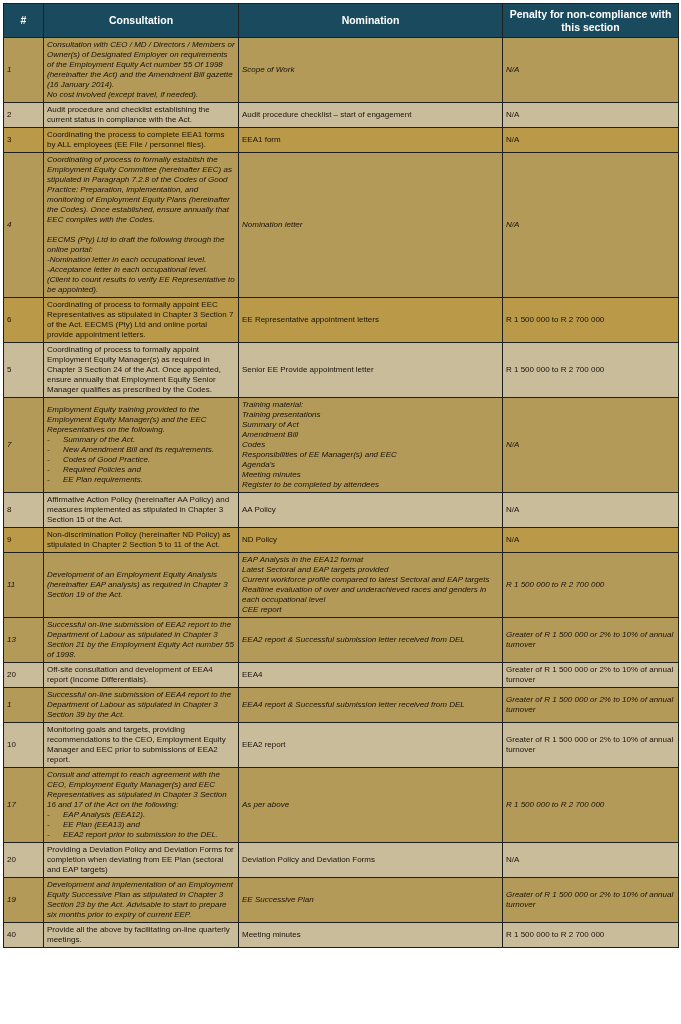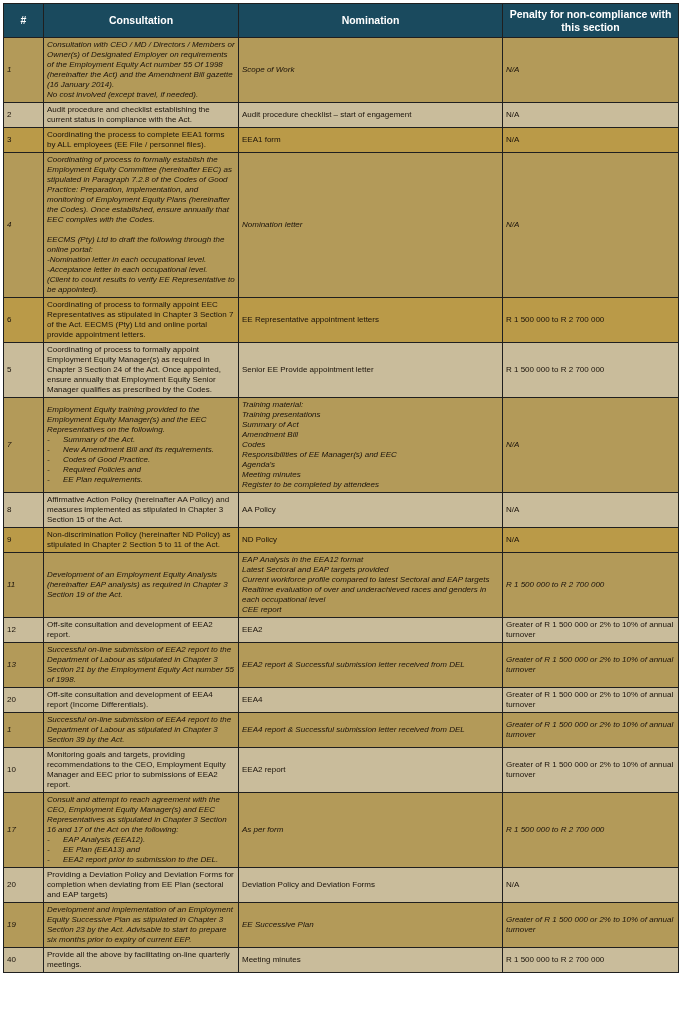--- a/index.html
+++ b/index.html
@@ -153,26 +153,20 @@
         <tr class="shade-dark">
     <td class="cell-num">11</td>
     <td class="cell-desc">Development of an Employment Equity Analysis (hereinafter EAP analysis) as required in Chapter 3 Section 19 of the Act.</td>
     <td class="cell-deliv">EAP Analysis in the EEA12 format
 Latest Sectoral and EAP targets provided
 Current workforce profile compared to latest Sectoral and EAP targets
 Realtime evaluation of over and underachieved races and genders in each occupational level
 CEE report</td>
     <td class="cell-penalty">R 1 500 000 to R 2 700 000</td>
   </tr>
-        <tr class="shade-light">
-    <td class="cell-num">12</td>
-    <td class="cell-desc">Off-site consultation and development of EEA2 report.</td>
-    <td class="cell-deliv">EEA2</td>
-    <td class="cell-penalty">Greater of R 1 500 000 or 2% to 10% of annual turnover</td>
-  </tr>
         <tr class="shade-dark">
     <td class="cell-num">13</td>
     <td class="cell-desc">Successful on-line submission of EEA2 report to the Department of Labour as stipulated in Chapter 3 Section 21 by the Employment Equity Act number 55 of 1998.</td>
     <td class="cell-deliv">EEA2 report &amp; Successful submission letter received from DEL</td>
     <td class="cell-penalty">Greater of R 1 500 000 or 2% to 10% of annual turnover</td>
   </tr>
         <tr class="shade-light">
     <td class="cell-num">20</td>
     <td class="cell-desc">Off-site consultation and development of EEA4 report (Income Differentials).</td>
     <td class="cell-deliv">EEA4</td>
@@ -189,21 +183,21 @@
     <td class="cell-desc">Monitoring goals and targets, providing recommendations to the CEO, Employment Equity Manager and EEC prior to submissions of EEA2 report.</td>
     <td class="cell-deliv">EEA2 report</td>
     <td class="cell-penalty">Greater of R 1 500 000 or 2% to 10% of annual turnover</td>
   </tr>
         <tr class="shade-dark">
     <td class="cell-num">17</td>
     <td class="cell-desc">Consult and attempt to reach agreement with the CEO, Employment Equity Manager(s) and EEC Representatives as stipulated in Chapter 3 Section 16 and 17 of the Act on the following:
 -      EAP Analysis (EEA12).
 -      EE Plan (EEA13) and
 -      EEA2 report prior to submission to the DEL.</td>
-    <td class="cell-deliv">As per form</td>
+    <td class="cell-deliv">As per above</td>
     <td class="cell-penalty">R 1 500 000 to R 2 700 000</td>
   </tr>
         <tr class="shade-light">
     <td class="cell-num">20</td>
     <td class="cell-desc">Providing a Deviation Policy and Deviation Forms for completion when deviating from EE Plan (sectoral and EAP targets)</td>
     <td class="cell-deliv">Deviation Policy and Deviation Forms</td>
     <td class="cell-penalty">N/A</td>
   </tr>
         <tr class="shade-dark">
     <td class="cell-num">19</td>

